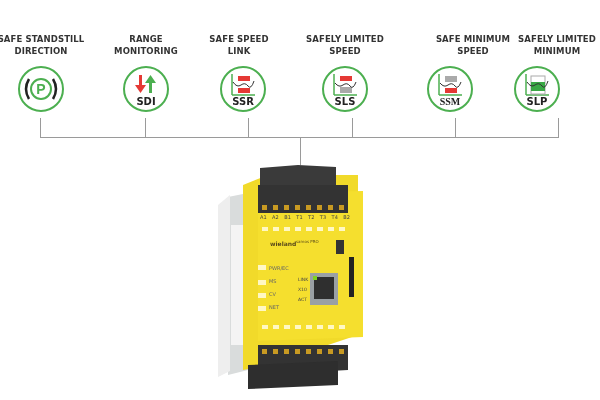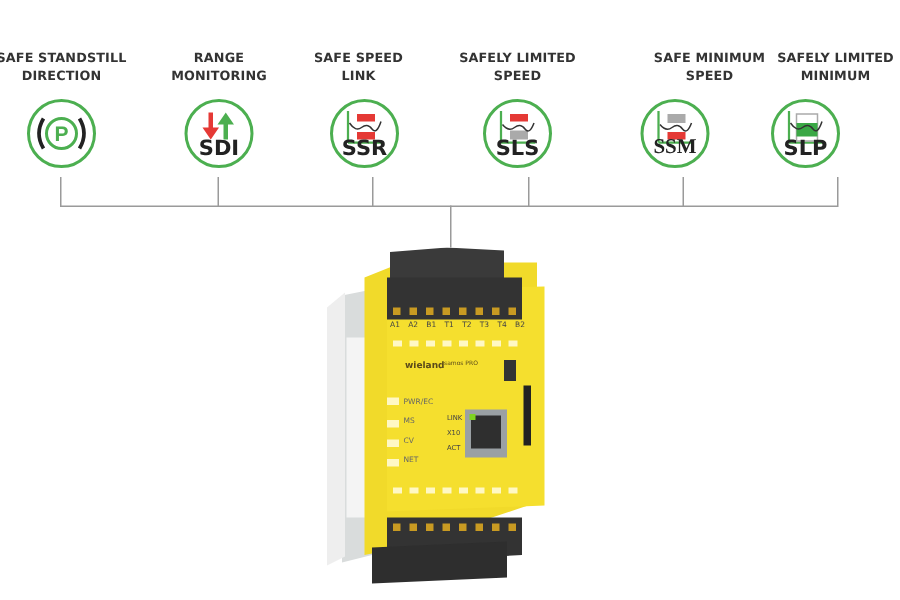--- a/index.html
+++ b/index.html
@@ -1,21 +1,21 @@
 <!DOCTYPE html>
 <html><head>
 <meta charset="utf-8">
 <style>
   html, body { margin:0; padding:0; background:#ffffff; }
   body { width:600px; height:400px; position:relative; overflow:hidden; font-family:"DejaVu Sans", sans-serif; }
   .func { position:absolute; top:33px; width:110px; text-align:center; }
   .func-title { font-size:8.5px; font-weight:bold; color:#333; line-height:12px; letter-spacing:0.1px; height:26px; }
   .icon { position:absolute; top:66px; width:46px; height:46px; border:2px solid #4caf50; border-radius:50%; box-sizing:border-box; background:#fff; }
   .icon svg { position:absolute; left:0; top:0; }
-  .abbr { position:absolute; width:100%; left:0; bottom:3px; text-align:center; font-size:14px; font-weight:bold; color:#222; }
+  .abbr { position:absolute; width:100%; left:0; bottom:3px; text-align:center; font-size:10px; font-weight:bold; color:#222; }
   .line { position:absolute; background:#9a9a9a; }
 </style>
 </head>
 <body>
 
 <div class="line" style="left:40px; top:137px; width:518px; height:1px;"></div>
 <div class="line" style="left:40px; top:118px; width:1px; height:20px;"></div>
 <div class="line" style="left:145px; top:118px; width:1px; height:20px;"></div>
 <div class="line" style="left:248px; top:118px; width:1px; height:20px;"></div>
 <div class="line" style="left:352px; top:118px; width:1px; height:20px;"></div>

